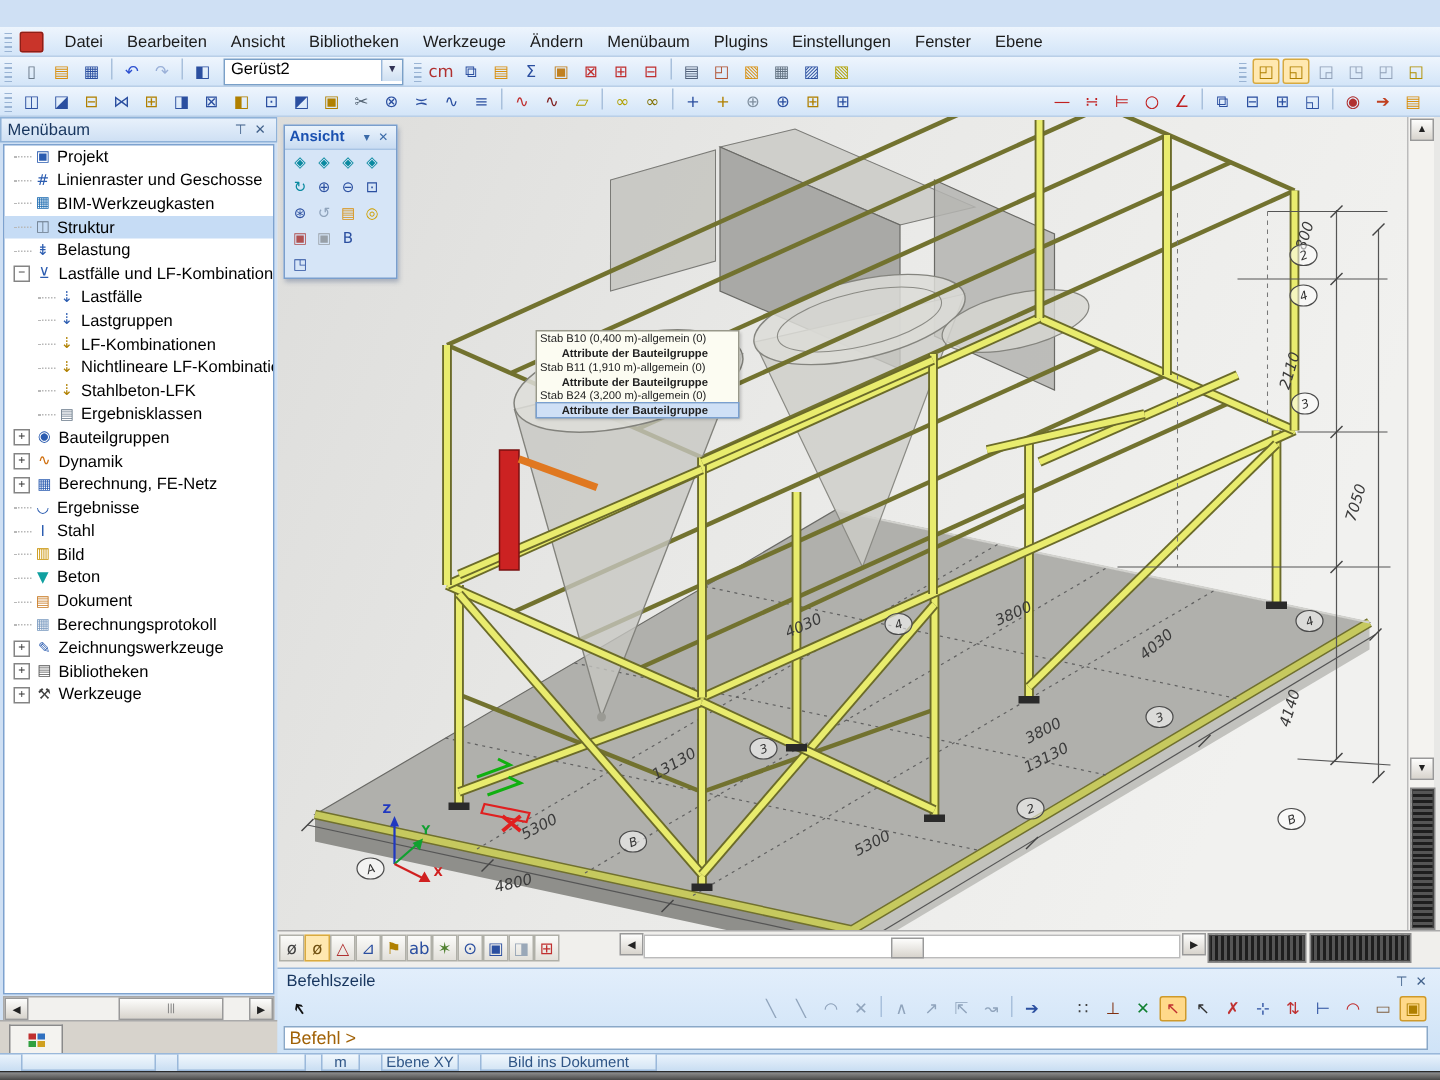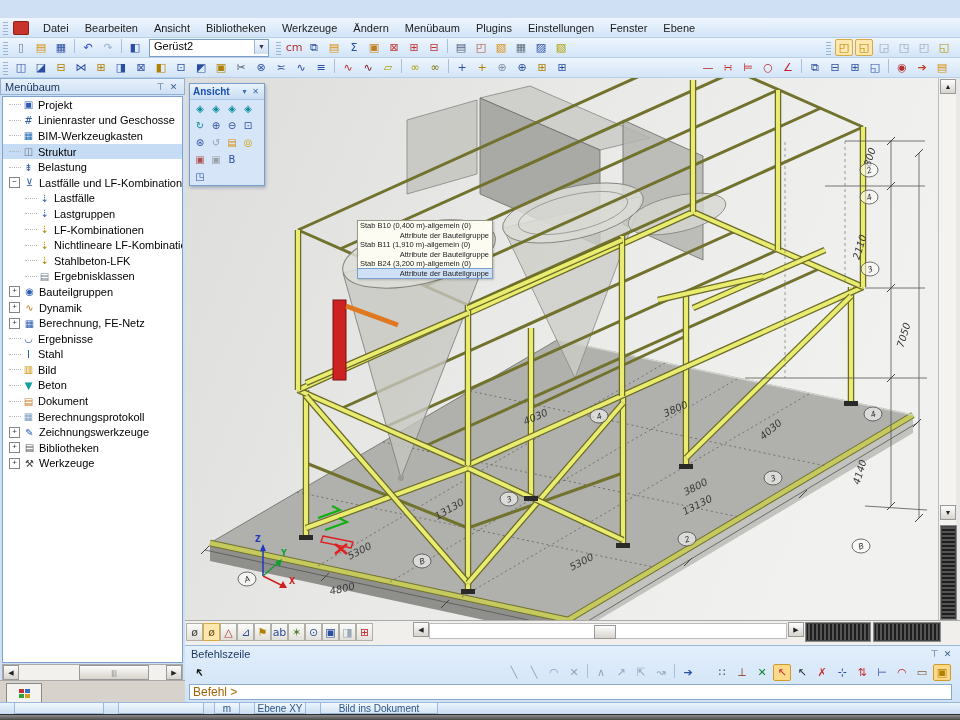--- a/index.html
+++ b/index.html
@@ -78,21 +78,21 @@
     background:linear-gradient(#eaf3fc,#c9dcf2);border-bottom:1px solid #a8c4e4;}
   #ansicht .hd .t{flex:1;color:#1a50b0;font-weight:bold;font-size:10px;}
   #ansicht .hd .cap-btn{width:11px;height:11px;font-size:8px;color:#3a6aa8;}
   .pal-row{display:flex;padding:1px 2px;}
   .pal-btn{width:16px;height:15px;display:flex;align-items:center;justify-content:center;font-size:10px;
     font-family:"DejaVu Sans",sans-serif;}
   
   #tooltip{position:absolute;left:172px;top:142px;width:134px;background:#fcfcf2;border:1px solid #98988a;
     font-size:7.5px;line-height:9.5px;color:#222;box-shadow:1px 1px 2px rgba(0,0,0,.2);}
   #tooltip .tt-l{text-align:left;padding-left:2px;}
-  #tooltip .tt-r{text-align:right;padding-right:3px;}
+  #tooltip .tt-r{text-align:right;padding-right:20px;font-weight:bold;}
   #tooltip .tt-hl{background:#cfe0f6;outline:1px solid #7aa0d0;}
   
   #vp-bottom{position:absolute;left:0;top:542px;width:775px;height:25px;background:#f0efec;
     border-top:1px solid #aaa;}
   #vp-tools{position:absolute;left:1px;top:1px;display:flex;align-items:center;height:20px;}
   #vp-tools .tb-btn{width:17px;height:18px;border:1px solid #b0b0a8;background:linear-gradient(#fbfbf9,#e2e0da);
     margin:0;border-radius:0;}
   #vp-tools .tb-btn.active{background:#ffe8b0;border-color:#d8aa40;}
   #vp-hl-btn{position:absolute;left:228px;top:1px;}
   .hs-track{position:absolute;left:244px;top:2px;width:358px;height:16px;background:#fff;border:1px solid #bbb;box-sizing:border-box;}

